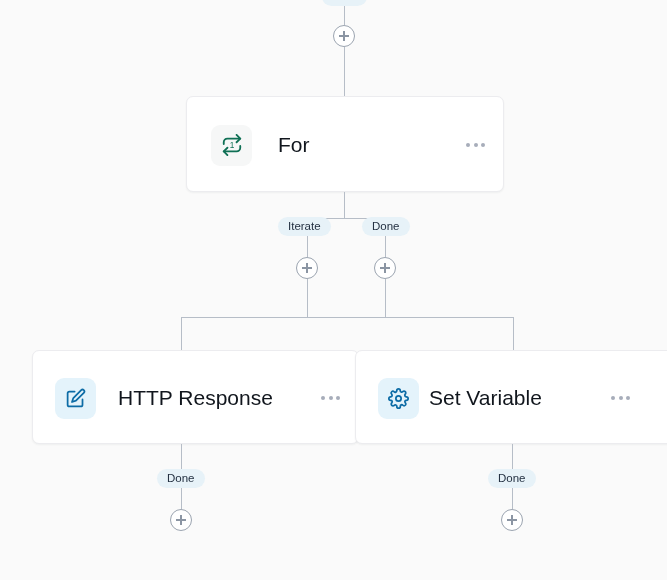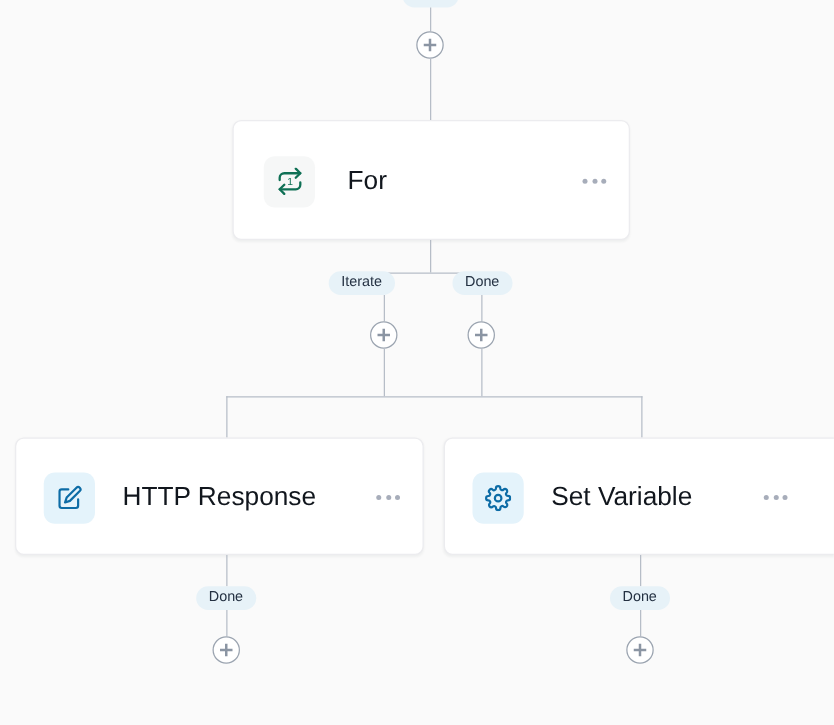--- a/index.html
+++ b/index.html
@@ -166,39 +166,39 @@
     </div>
   </div>
 
   <div class="line-v" style="left:344px; top:192px; height:26px;"></div>
 
   <div class="line-h" style="left:307px; top:218px; width:78px;"></div>
 
   <div class="line-v" style="left:307px; top:218px; height:4px;"></div>
   <div class="line-v" style="left:385px; top:218px; height:4px;"></div>
 
-  <div class="badge" style="left:263px; top:217px;">Iterate</div>
+  <div class="badge" style="left:278px; top:217px;">Iterate</div>
   <div class="badge" style="left:362px; top:217px;">Done</div>
 
   <div class="line-v" style="left:307px; top:236px; height:21px;"></div>
   <div class="line-v" style="left:385px; top:236px; height:21px;"></div>
 
   <div class="plus-btn" style="left:296px; top:257px;"></div>
   <div class="plus-btn" style="left:374px; top:257px;"></div>
 
   <div class="line-v" style="left:307px; top:279px; height:38px;"></div>
   <div class="line-v" style="left:385px; top:279px; height:38px;"></div>
 
   <div class="line-h" style="left:181px; top:317px; width:333px;"></div>
 
   <div class="line-v" style="left:181px; top:317px; height:33px;"></div>
 
   <div class="line-v" style="left:513px; top:317px; height:33px;"></div>
 
-  <div class="node-card" style="left:12px; top:350px; width:327px; height:94px;">
+  <div class="node-card" style="left:32px; top:350px; width:327px; height:94px;">
     <div class="node-row" style="height:94px; padding:0 18px 0 22px; box-sizing:border-box;">
       <div class="node-icon icon-blue">
         <svg width="21" height="21" viewBox="0 0 24 24" fill="none" stroke="#0d6ca6" stroke-width="2" stroke-linecap="round" stroke-linejoin="round">
           <path d="M20 13v6a2 2 0 0 1-2 2H5a2 2 0 0 1-2-2V6a2 2 0 0 1 2-2h6"></path>
           <path d="M18.5 2.5a2.12 2.12 0 0 1 3 3L12.5 14.5 8 16l1.5-4.5z"></path>
         </svg>
       </div>
       <div class="node-title" style="margin-left:22px;">HTTP Response</div>
       <div style="flex:1 1 auto;"></div>
       <div class="dots">
@@ -210,21 +210,21 @@
   </div>
 
   <div class="node-card" style="left:355px; top:350px; width:330px; height:94px;">
     <div class="node-row" style="height:94px; padding:0 54px 0 22px; box-sizing:border-box;">
       <div class="node-icon icon-blue">
         <svg width="21" height="21" viewBox="0 0 24 24" fill="none" stroke="#0d6ca6" stroke-width="2" stroke-linecap="round" stroke-linejoin="round">
           <circle cx="12" cy="12" r="3"></circle>
           <path d="M19.4 15a1.65 1.65 0 0 0 .33 1.82l.06.06a2 2 0 1 1-2.83 2.83l-.06-.06a1.65 1.65 0 0 0-1.82-.33 1.65 1.65 0 0 0-1 1.51V21a2 2 0 1 1-4 0v-.09A1.65 1.65 0 0 0 9 19.4a1.65 1.65 0 0 0-1.82.33l-.06.06a2 2 0 1 1-2.83-2.83l.06-.06a1.65 1.65 0 0 0 .33-1.82 1.65 1.65 0 0 0-1.51-1H3a2 2 0 1 1 0-4h.09A1.65 1.65 0 0 0 4.6 9a1.65 1.65 0 0 0-.33-1.82l-.06-.06a2 2 0 1 1 2.83-2.83l.06.06a1.65 1.65 0 0 0 1.82.33H9a1.65 1.65 0 0 0 1-1.51V3a2 2 0 1 1 4 0v.09a1.65 1.65 0 0 0 1 1.51 1.65 1.65 0 0 0 1.82-.33l.06-.06a2 2 0 1 1 2.83 2.83l-.06.06a1.65 1.65 0 0 0-.33 1.82V9a1.65 1.65 0 0 0 1.51 1H21a2 2 0 1 1 0 4h-.09a1.65 1.65 0 0 0-1.51 1z"></path>
         </svg>
       </div>
-      <div class="node-title" style="margin-left:22px;">Set Variable</div>
+      <div class="node-title" style="margin-left:10px;">Set Variable</div>
       <div style="flex:1 1 auto;"></div>
       <div class="dots">
         <i></i>
           <i></i>
           <i></i>
       </div>
     </div>
   </div>
 
   <div class="line-v" style="left:181px; top:444px; height:25px;"></div>

